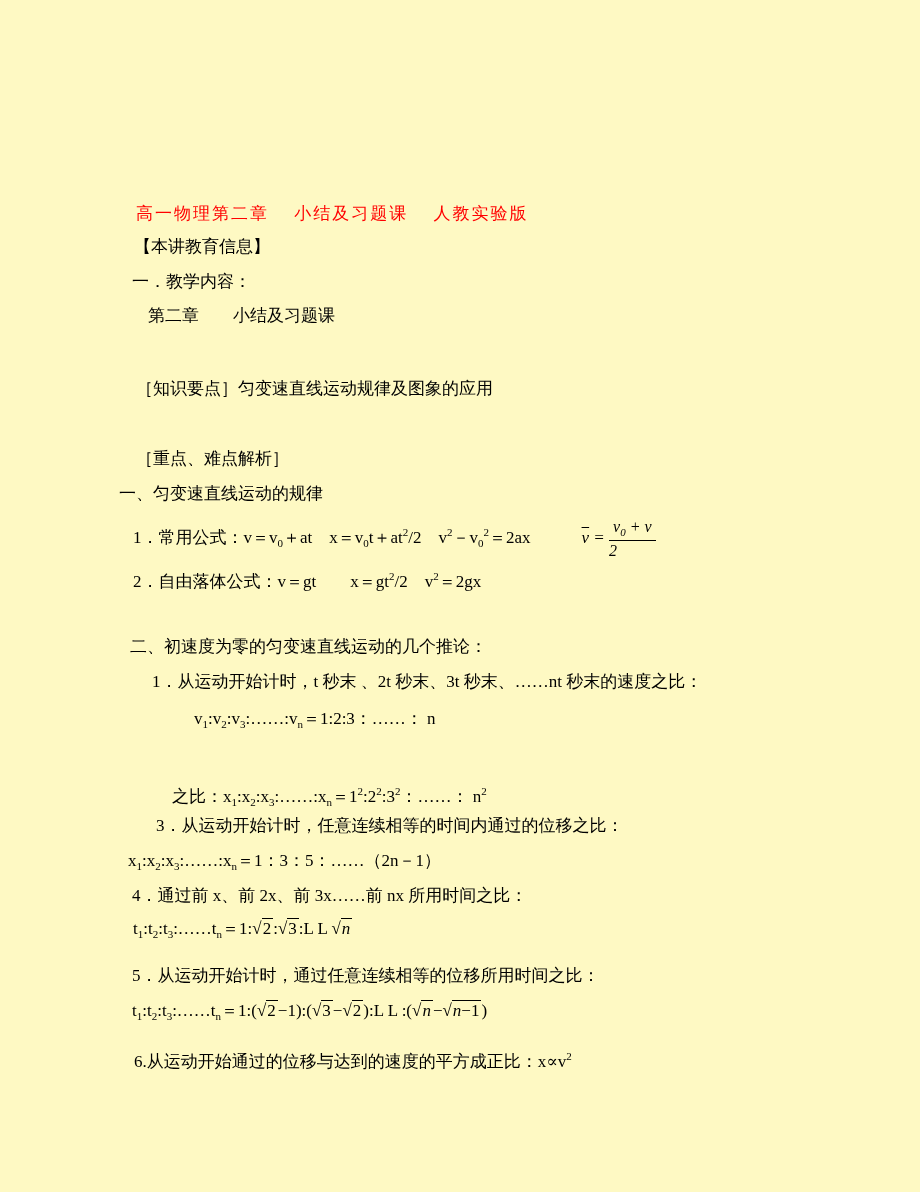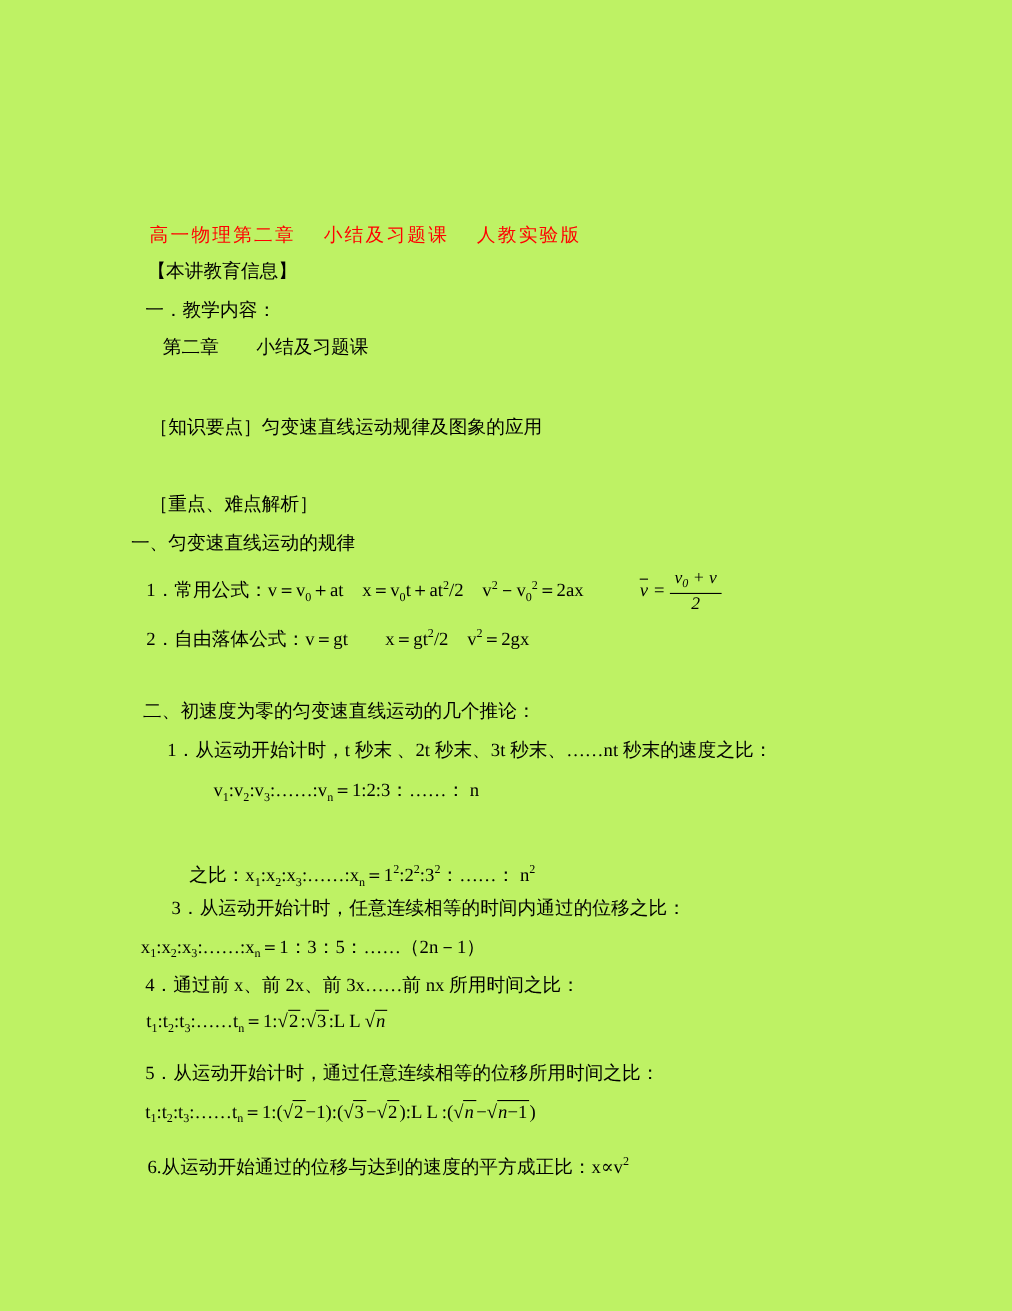--- a/index.html
+++ b/index.html
@@ -1,20 +1,20 @@
 <!DOCTYPE html>
 <html><head>
 <meta charset="utf-8">
 <style>
   html, body { margin: 0; padding: 0; background: #ffffff; }
   .page {
     position: relative;
     width: 920px;
     height: 1192px;
-    background: #bef264;
+    background: #fef9c3;
     font-family: "Liberation Serif", "DejaVu Serif", serif;
     color: #000000;
     overflow: hidden;
   }
   .line {
     position: absolute;
     font-size: 17px;
     line-height: 36px;
     white-space: pre;
     color: #000000;
@@ -27,21 +27,20 @@
   .tsup { font-size: 11px; vertical-align: 7px; }
   .ital { font-style: italic; }
   .eq { font-style: italic; }
   .bar { text-decoration: overline; }
   .sqrt { white-space: nowrap; }
   .sqrt .sign { font-style: normal; }
   .sqrt .rad { border-top: 1px solid #000; padding: 0 2px 0 1px; }
   .frac {
     display: inline-block;
     vertical-align: middle;
-    text-align: center;
     line-height: 1.15;
     font-size: 16px;
   }
   .frac .num { display: block; border-bottom: 1px solid #000; padding: 0 4px 1px 4px; }
   .frac .den { display: block; padding-top: 1px; }
 </style>
 </head>
 <body>
 
 <div class="page">

